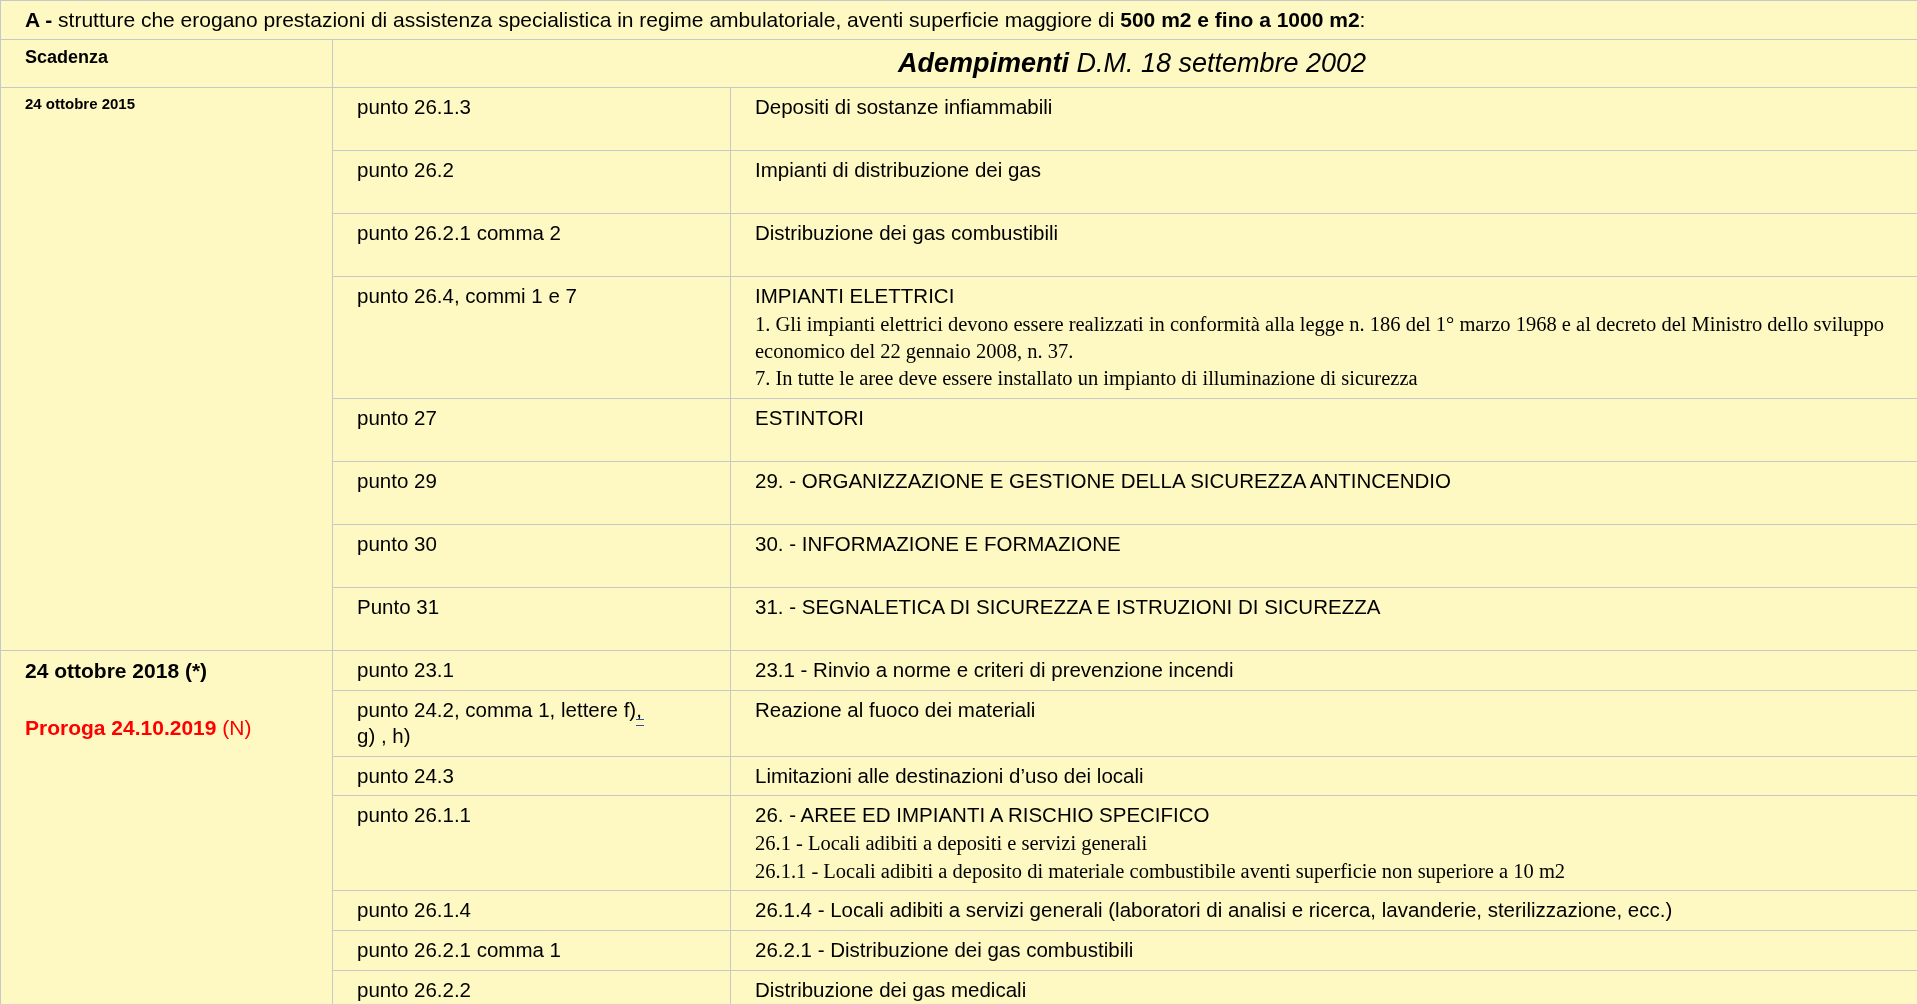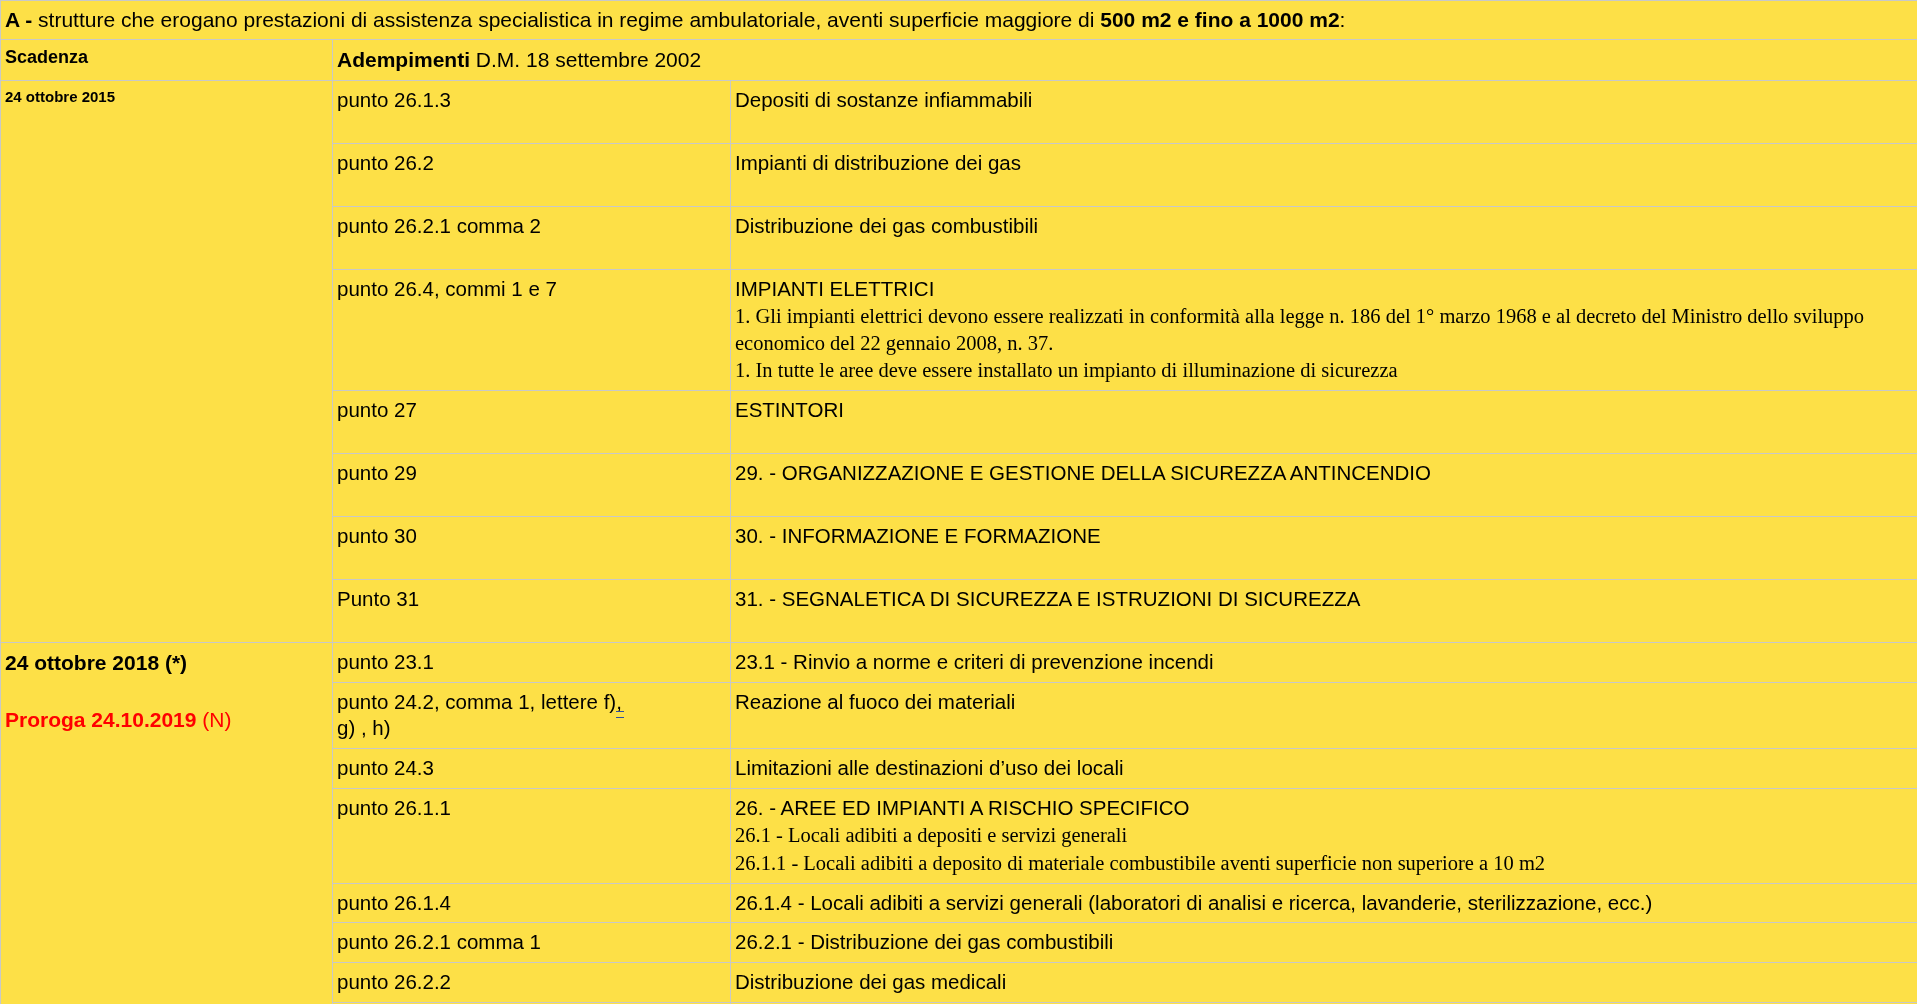--- a/index.html
+++ b/index.html
@@ -25,22 +25,22 @@
     border-collapse: collapse;
     table-layout: fixed;
     width: 1917px;
     font-size: 20.5px;
     line-height: 1.30;
   }
 
   table.grid td {
     border: 1px solid #c8c8c8;
     vertical-align: top;
-    padding: 6px 10px 6px 4px;
-    background: #fde047;
+    padding: 6px 10px 6px 24px;
+    background: #fef9c3;
     word-wrap: break-word;
   }
 
   
   col.c-scadenza { width: 332px; }
   col.c-punto    { width: 398px; }
   col.c-desc     { width: 1187px; }
 
   
   td.banner {
@@ -57,23 +57,25 @@
   
   td.hdr-scadenza {
     background: #fbe1d1;
     font-weight: bold;
     font-size: 18px;
     padding: 4px 10px 5px 14px;
     vertical-align: middle;
   }
   td.hdr-adempimenti {
     background: #fdf1cd;
-    font-size: 21px;
+    text-align: center;
+    font-size: 27px;
     padding: 4px 10px 5px 10px;
     vertical-align: middle;
+    font-style: italic;
   }
   td.hdr-adempimenti b { font-weight: bold; }
 
   
   td.grp-gray {
     background: #f0f0f0;
     font-weight: bold;
     vertical-align: middle;
     font-size: 15px;
     padding-left: 14px;
@@ -148,21 +150,21 @@
     </tr>
     <tr>
       <td class="tall-a">punto 26.2.1 comma 2</td>
       <td class="tall-a">Distribuzione dei gas combustibili</td>
     </tr>
     <tr>
       <td>punto 26.4, commi 1 e 7</td>
       <td>
         <p>IMPIANTI ELETTRICI</p>
         <p>1. Gli impianti elettrici devono essere realizzati in conformità alla legge n. 186 del 1° marzo 1968 e al decreto del Ministro dello sviluppo economico del 22 gennaio 2008, n. 37.</p>
-        <p>1. In tutte le aree deve essere installato un impianto di illuminazione di sicurezza</p>
+        <p>7. In tutte le aree deve essere installato un impianto di illuminazione di sicurezza</p>
       </td>
     </tr>
     <tr>
       <td class="tall-a">punto 27</td>
       <td class="tall-a">ESTINTORI</td>
     </tr>
     <tr>
       <td class="tall-a">punto 29</td>
       <td class="tall-a">29. - ORGANIZZAZIONE E GESTIONE DELLA SICUREZZA ANTINCENDIO</td>
     </tr>

